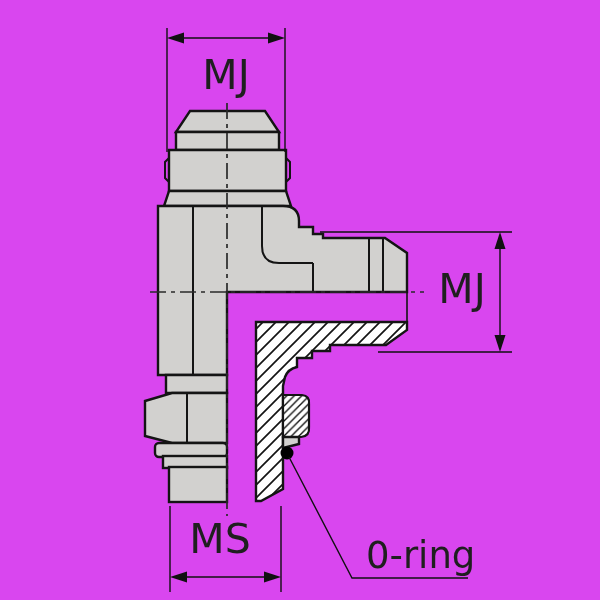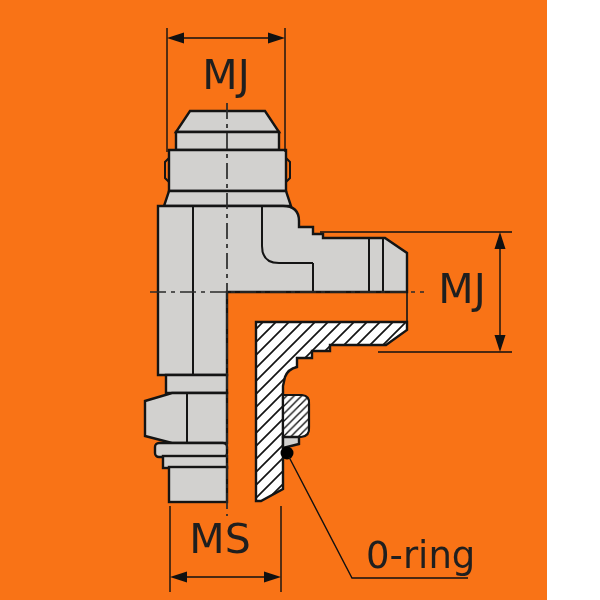--- a/index.html
+++ b/index.html
@@ -1,19 +1,19 @@
 <!DOCTYPE html>
 <html><head>
 <meta charset="utf-8">
 <style>
   html,body{margin:0;padding:0;background:#ffffff;}
   .canvas{
     position:relative;
-    width:547px;height:600px;
-    background:#f97316;
+    width:600px;height:600px;
+    background:#d946ef;
     font-family:"DejaVu Sans","Liberation Sans",sans-serif;
     overflow:hidden;
     text-align:right;
   }
   svg{display:block;}
   .part{fill:#d2d1cf;stroke:#141414;stroke-width:2.4;stroke-linejoin:miter;}
   .edge{fill:none;stroke:#141414;stroke-width:2;}
   .edge-thin{fill:none;stroke:#141414;stroke-width:1.6;}
   .sect{fill:url(#hatchBody);stroke:#141414;stroke-width:2.4;stroke-linejoin:miter;}
   .sect-nut{fill:url(#hatchNut);stroke:#141414;stroke-width:2.2;}

